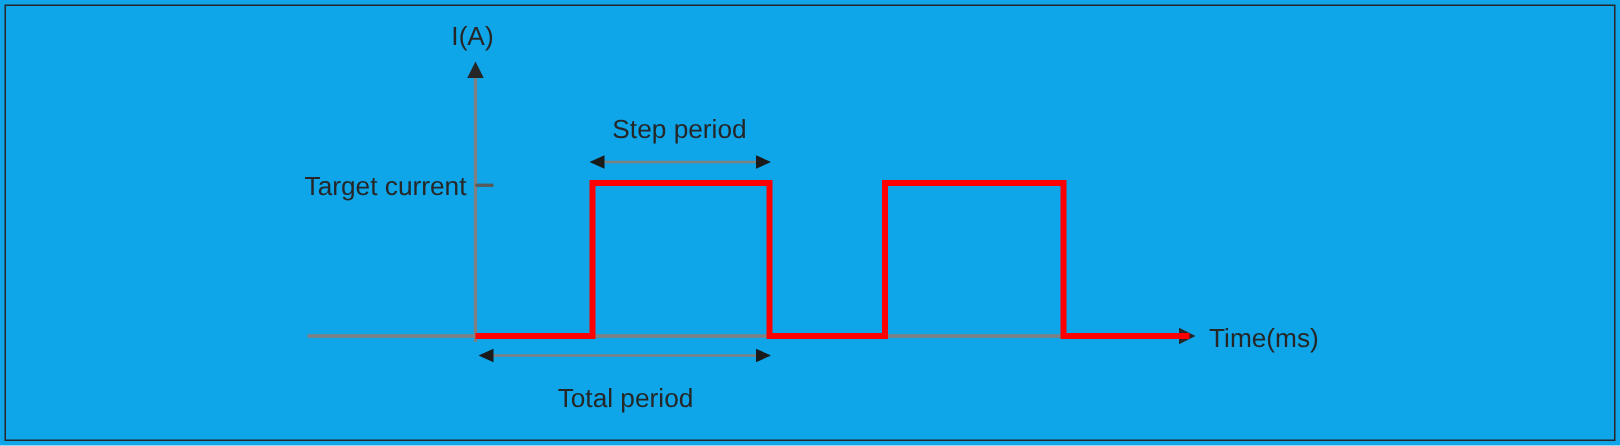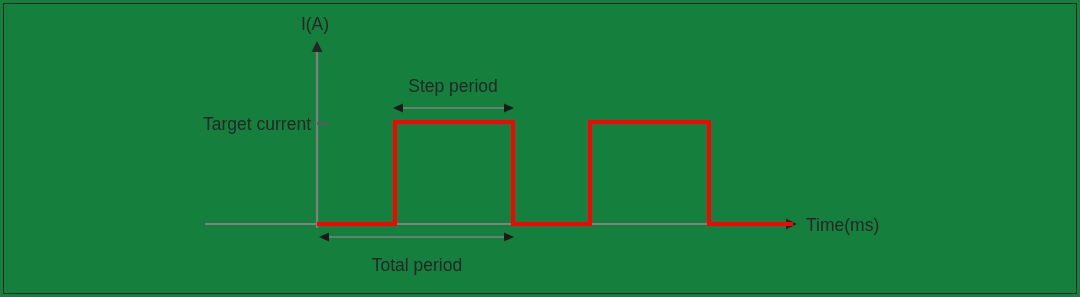--- a/index.html
+++ b/index.html
@@ -8,21 +8,21 @@
     padding: 0;
     background: #ffffff;
   }
   body {
     font-family: "Liberation Sans", sans-serif;
   }
   #figure-frame {
     position: relative;
     width: 1080px;
     height: 297px;
-    background: #15803d;
+    background: #0ea5e9;
     box-sizing: border-box;
     overflow: hidden;
   }
   #figure-border {
     position: absolute;
     left: 3px;
     top: 3px;
     width: 1074px;
     height: 291px;
     box-sizing: border-box;

